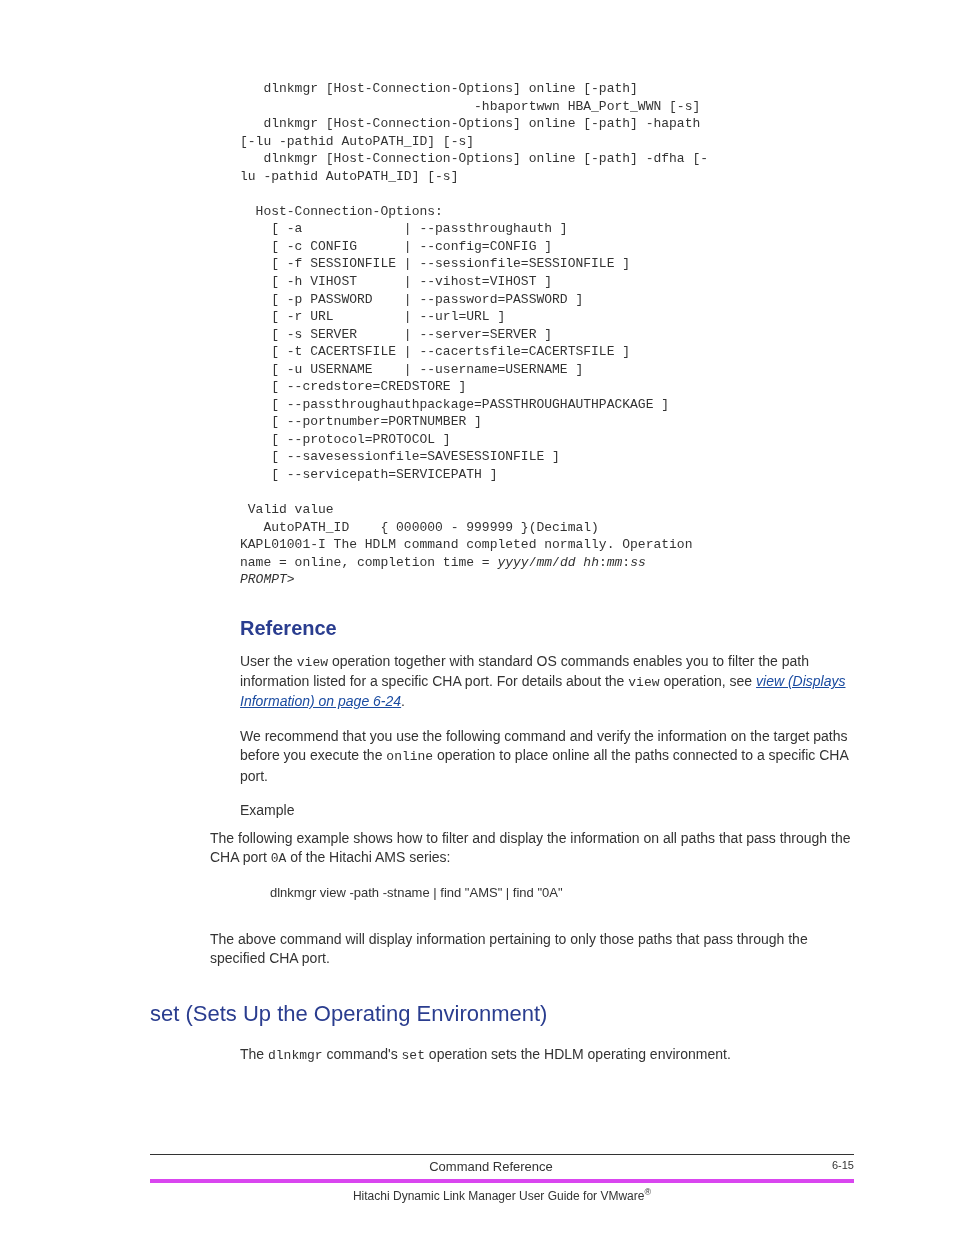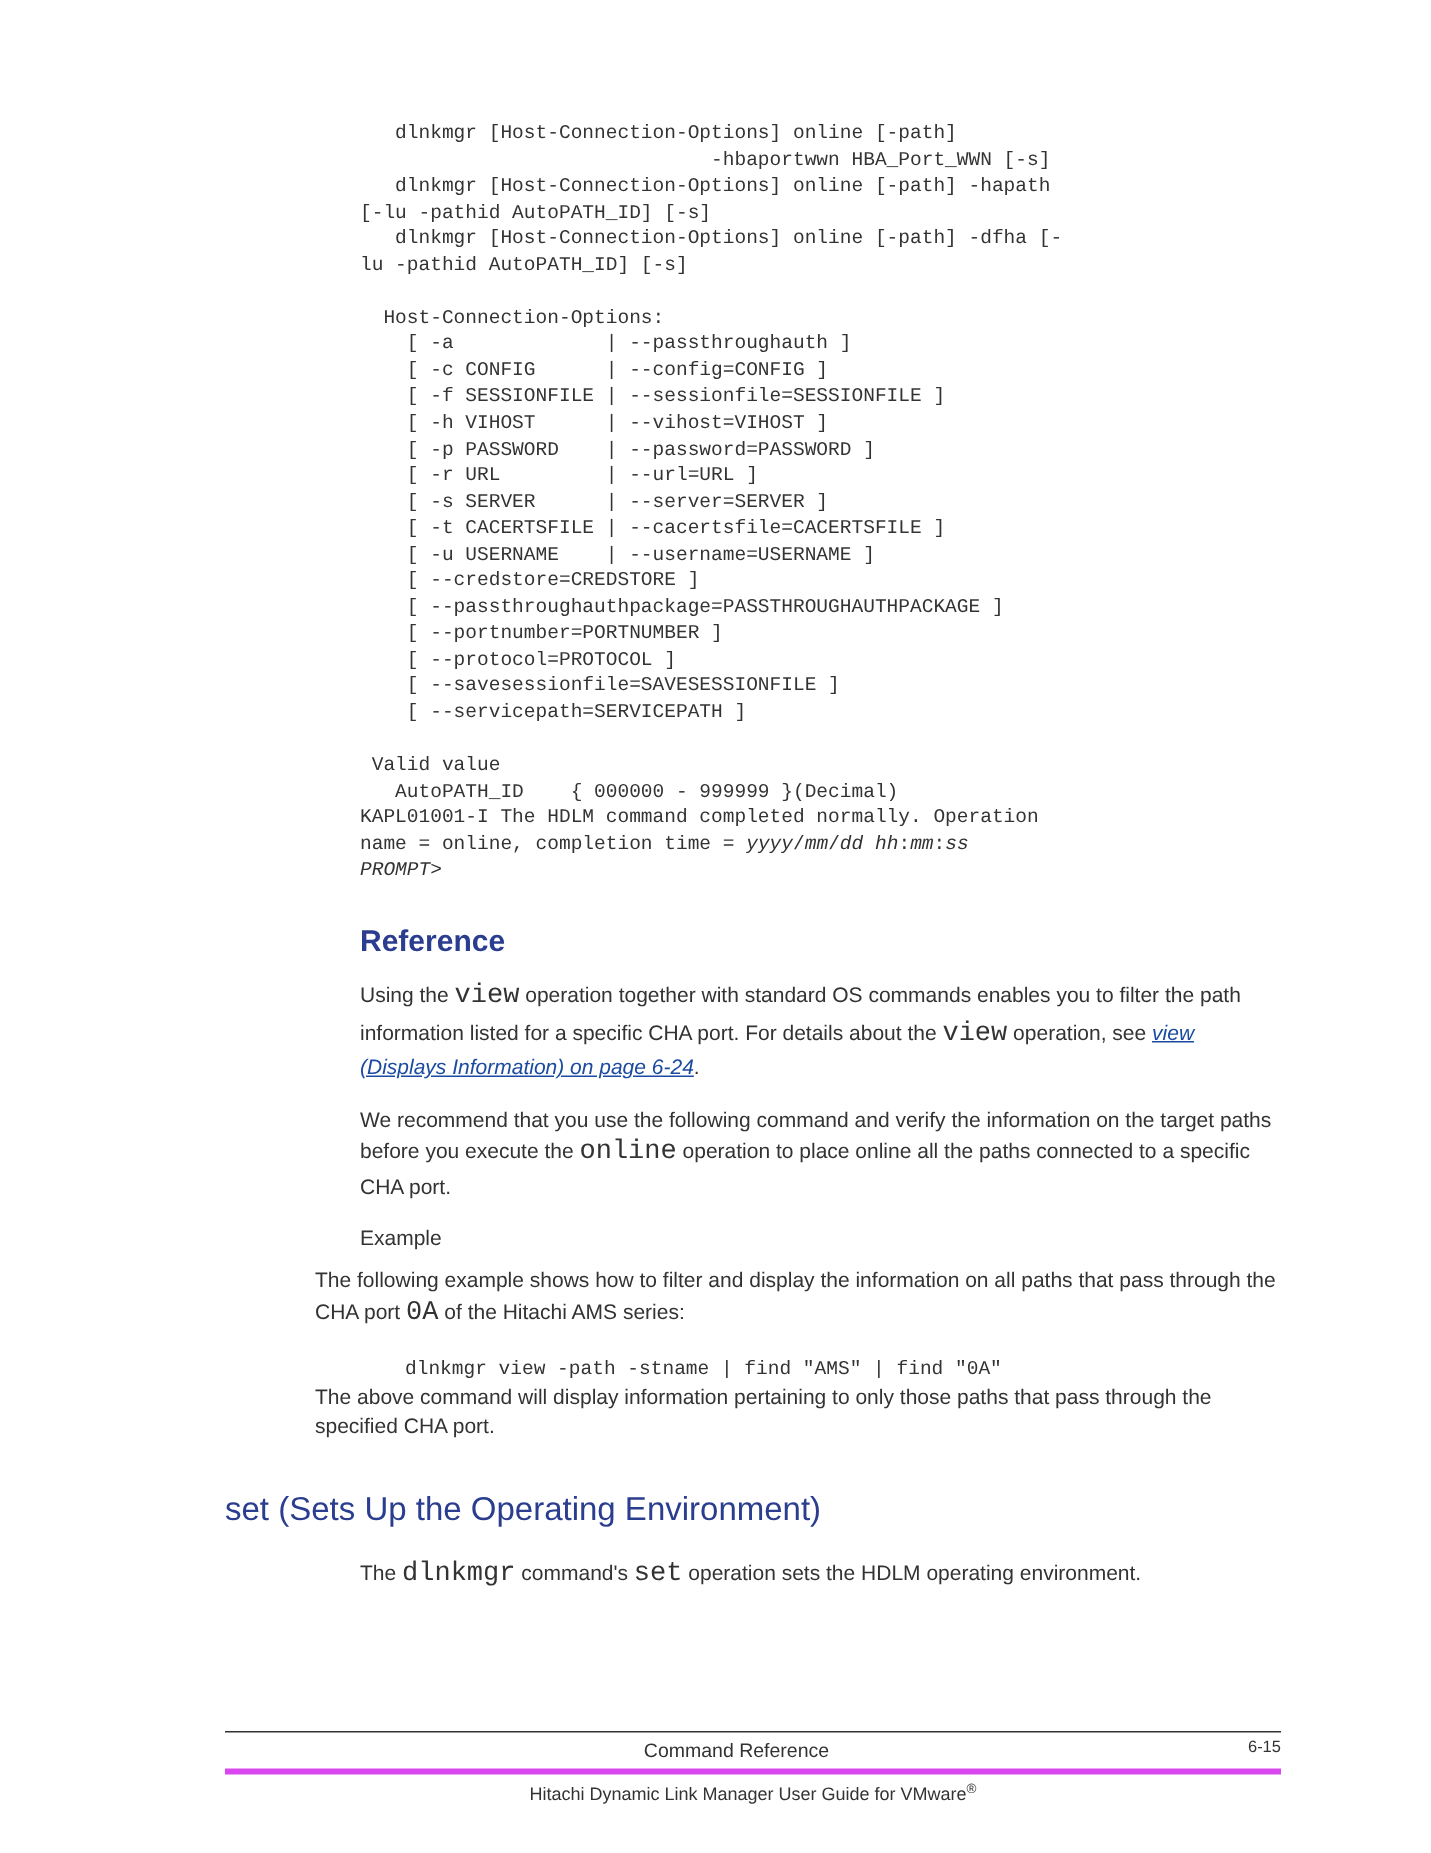--- a/index.html
+++ b/index.html
@@ -35,37 +35,37 @@
     font-size: 20px;
     margin: 20px 0 10px 90px;
   }
   .para {
     margin: 0 0 15px 90px;
     color: #333;
     font-size: 14px;
   }
   .mono {
     font-family: "Courier New", Courier, monospace;
-    font-size: 18px;
+    font-size: 13px;
   }
   .link {
     color: #1a4ba0;
     text-decoration: underline;
     font-style: italic;
   }
   .example-label {
     margin: 0 0 8px 90px;
   }
   .example-body {
     margin: 0 0 15px 60px;
   }
   .example-code {
-    font-family: Liberation Mono, monospace;
+    font-family: Liberation Sans, sans-serif;
     font-size: 13px;
-    margin: 12px 0 0 120px;
+    margin: 12px 0 28px 120px;
   }
   .h1 {
     color: #2a3d8f;
     font-weight: normal;
     font-size: 22px;
     margin: 30px 0 15px 0;
   }
   .footer {
     position: absolute;
     bottom: 30px;
@@ -121,21 +121,21 @@
 <span></span>
 <span> Valid value</span>
 <span>   AutoPATH_ID    { 000000 - 999999 }(Decimal)</span>
 <span>KAPL01001-I The HDLM command completed normally. Operation </span>
 <span>name = online, completion time = </span><span class="italic">yyyy</span>/<span class="italic">mm</span>/<span class="italic">dd</span> <span class="italic">hh</span>:<span class="italic">mm</span>:<span class="italic">ss</span>
 <span class="italic">PROMPT</span><span>&gt;</span></div>
 
 <div class="section-heading">Reference</div>
 
 <div class="para">
-  <span>Using the </span><span class="mono">view</span><span> operation together with standard OS commands enables you to filter the path information listed for a specific CHA port. For details about the </span><span class="mono">view</span><span> operation, see </span><a class="link">view (Displays Information) on page 6-24</a><span>.</span>
+  <span>User the </span><span class="mono">view</span><span> operation together with standard OS commands enables you to filter the path information listed for a specific CHA port. For details about the </span><span class="mono">view</span><span> operation, see </span><a class="link">view (Displays Information) on page 6-24</a><span>.</span>
 </div>
 
 <div class="para">
   <span>We recommend that you use the following command and verify the information on the target paths before you execute the </span><span class="mono">online</span><span> operation to place online all the paths connected to a specific CHA port.</span>
 </div>
 
 <div class="example-label">Example</div>
 
 <div class="example-body">
   <span>The following example shows how to filter and display the information on all paths that pass through the CHA port </span><span class="mono">0A</span><span> of the Hitachi AMS series:</span>

